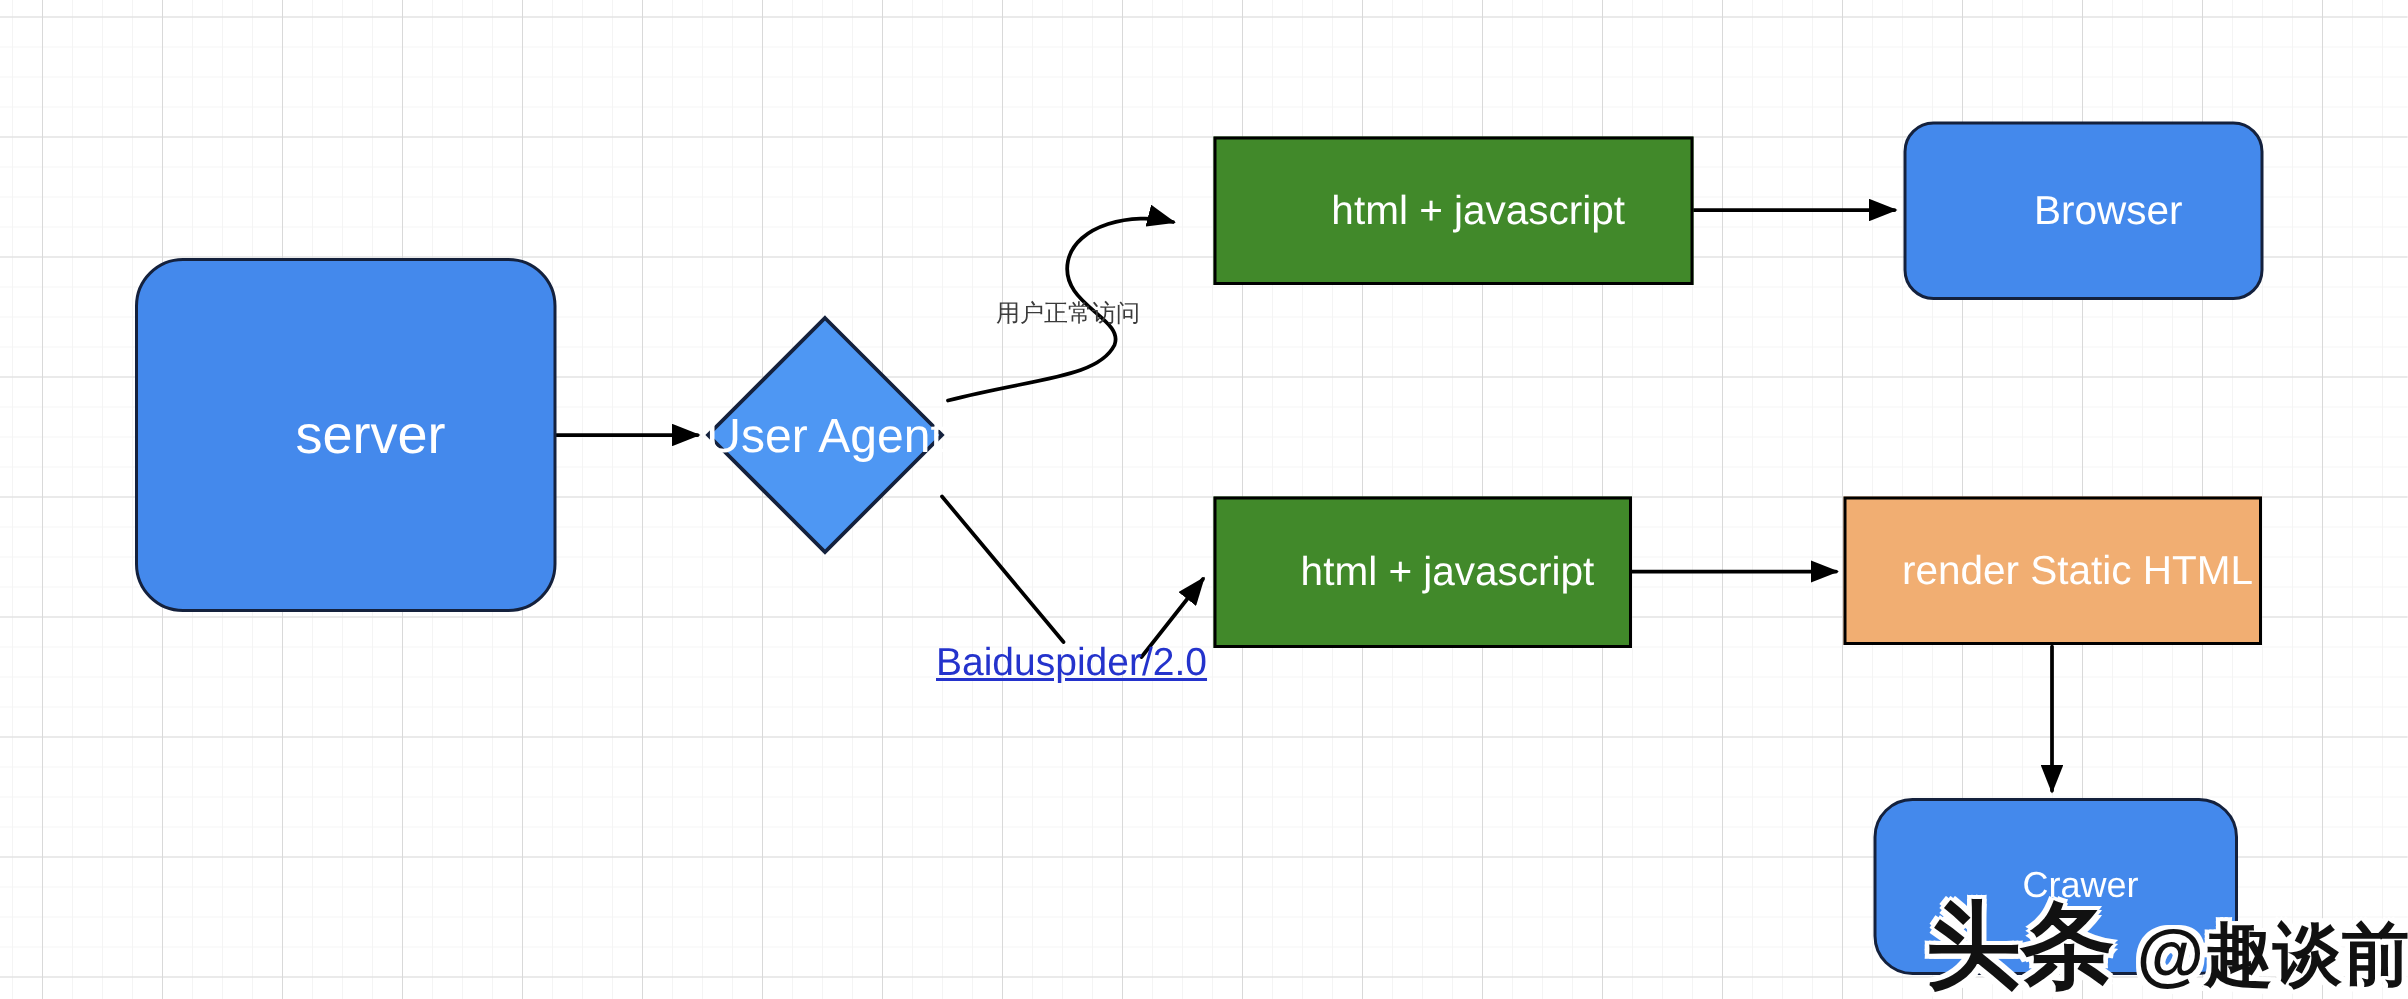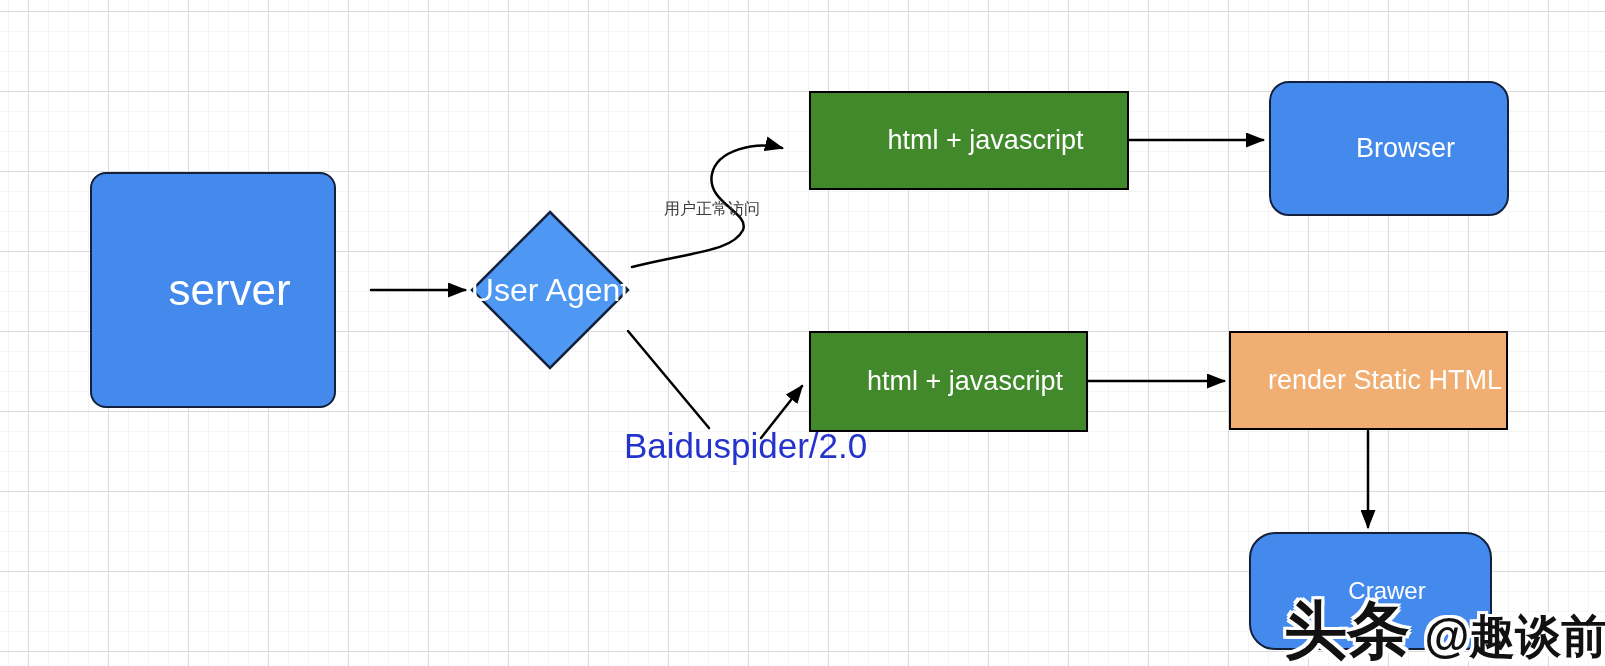--- a/index.html
+++ b/index.html
@@ -47,22 +47,22 @@
   .node-rect-sharp {
     border: 2.5px solid var(--rect_border, #000);
   }
   .node-rounded {
     border: 2px solid var(--node_border, #14213d);
     background: var(--node_blue, #4489ec);
   }
   .node-green  { background: var(--node_green, #41892a); font-size: 27px; }
   .node-orange { background: var(--node_orange, #f1ae72); font-size: 27px; }
 
-  .node-server  { left: 90px;  top: 172px; width: 246px; height: 236px; border-radius: 16px; font-size: 44px; }
-  .node-browser { left: 1269px; top: 81px;  width: 240px; height: 135px; border-radius: 20px; font-size: 27px; }
+  .node-server  { left: 90px;  top: 172px; width: 281px; height: 236px; border-radius: 32px; font-size: 36px; }
+  .node-browser { left: 1269px; top: 81px;  width: 240px; height: 119px; border-radius: 20px; font-size: 27px; }
   .node-crawler { left: 1249px; top: 532px; width: 243px; height: 118px; border-radius: 26px; font-size: 24px; }
   .node-htmljs-top    { left: 809px;  top: 91px;  width: 320px; height: 99px;  }
   .node-htmljs-bottom { left: 809px;  top: 331px; width: 279px; height: 101px; }
   .node-render        { left: 1229px; top: 331px; width: 279px; height: 99px;  }
 
   .diamond-wrap {
     position: absolute;
     left: 470px; top: 210px;
     width: 160px; height: 160px;
     z-index: 3;
@@ -79,22 +79,23 @@
     position: absolute;
     left: 664px; top: 199px;
     font-size: 16px;
     color: var(--label_gray, #3b3b3b);
     z-index: 4;
     white-space: nowrap;
   }
   .edge-label-spider {
     position: absolute;
     left: 624px; top: 426px;
-    font-size: 35px;
+    font-size: 26px;
     color: var(--link_blue, #2433cc);
+    text-decoration: underline;
     z-index: 4;
     white-space: nowrap;
     cursor: pointer;
   }
   .watermark {
     position: absolute;
     left: 1284px; top: 588px;
     z-index: 10;
     color: #111111;
     white-space: nowrap;

